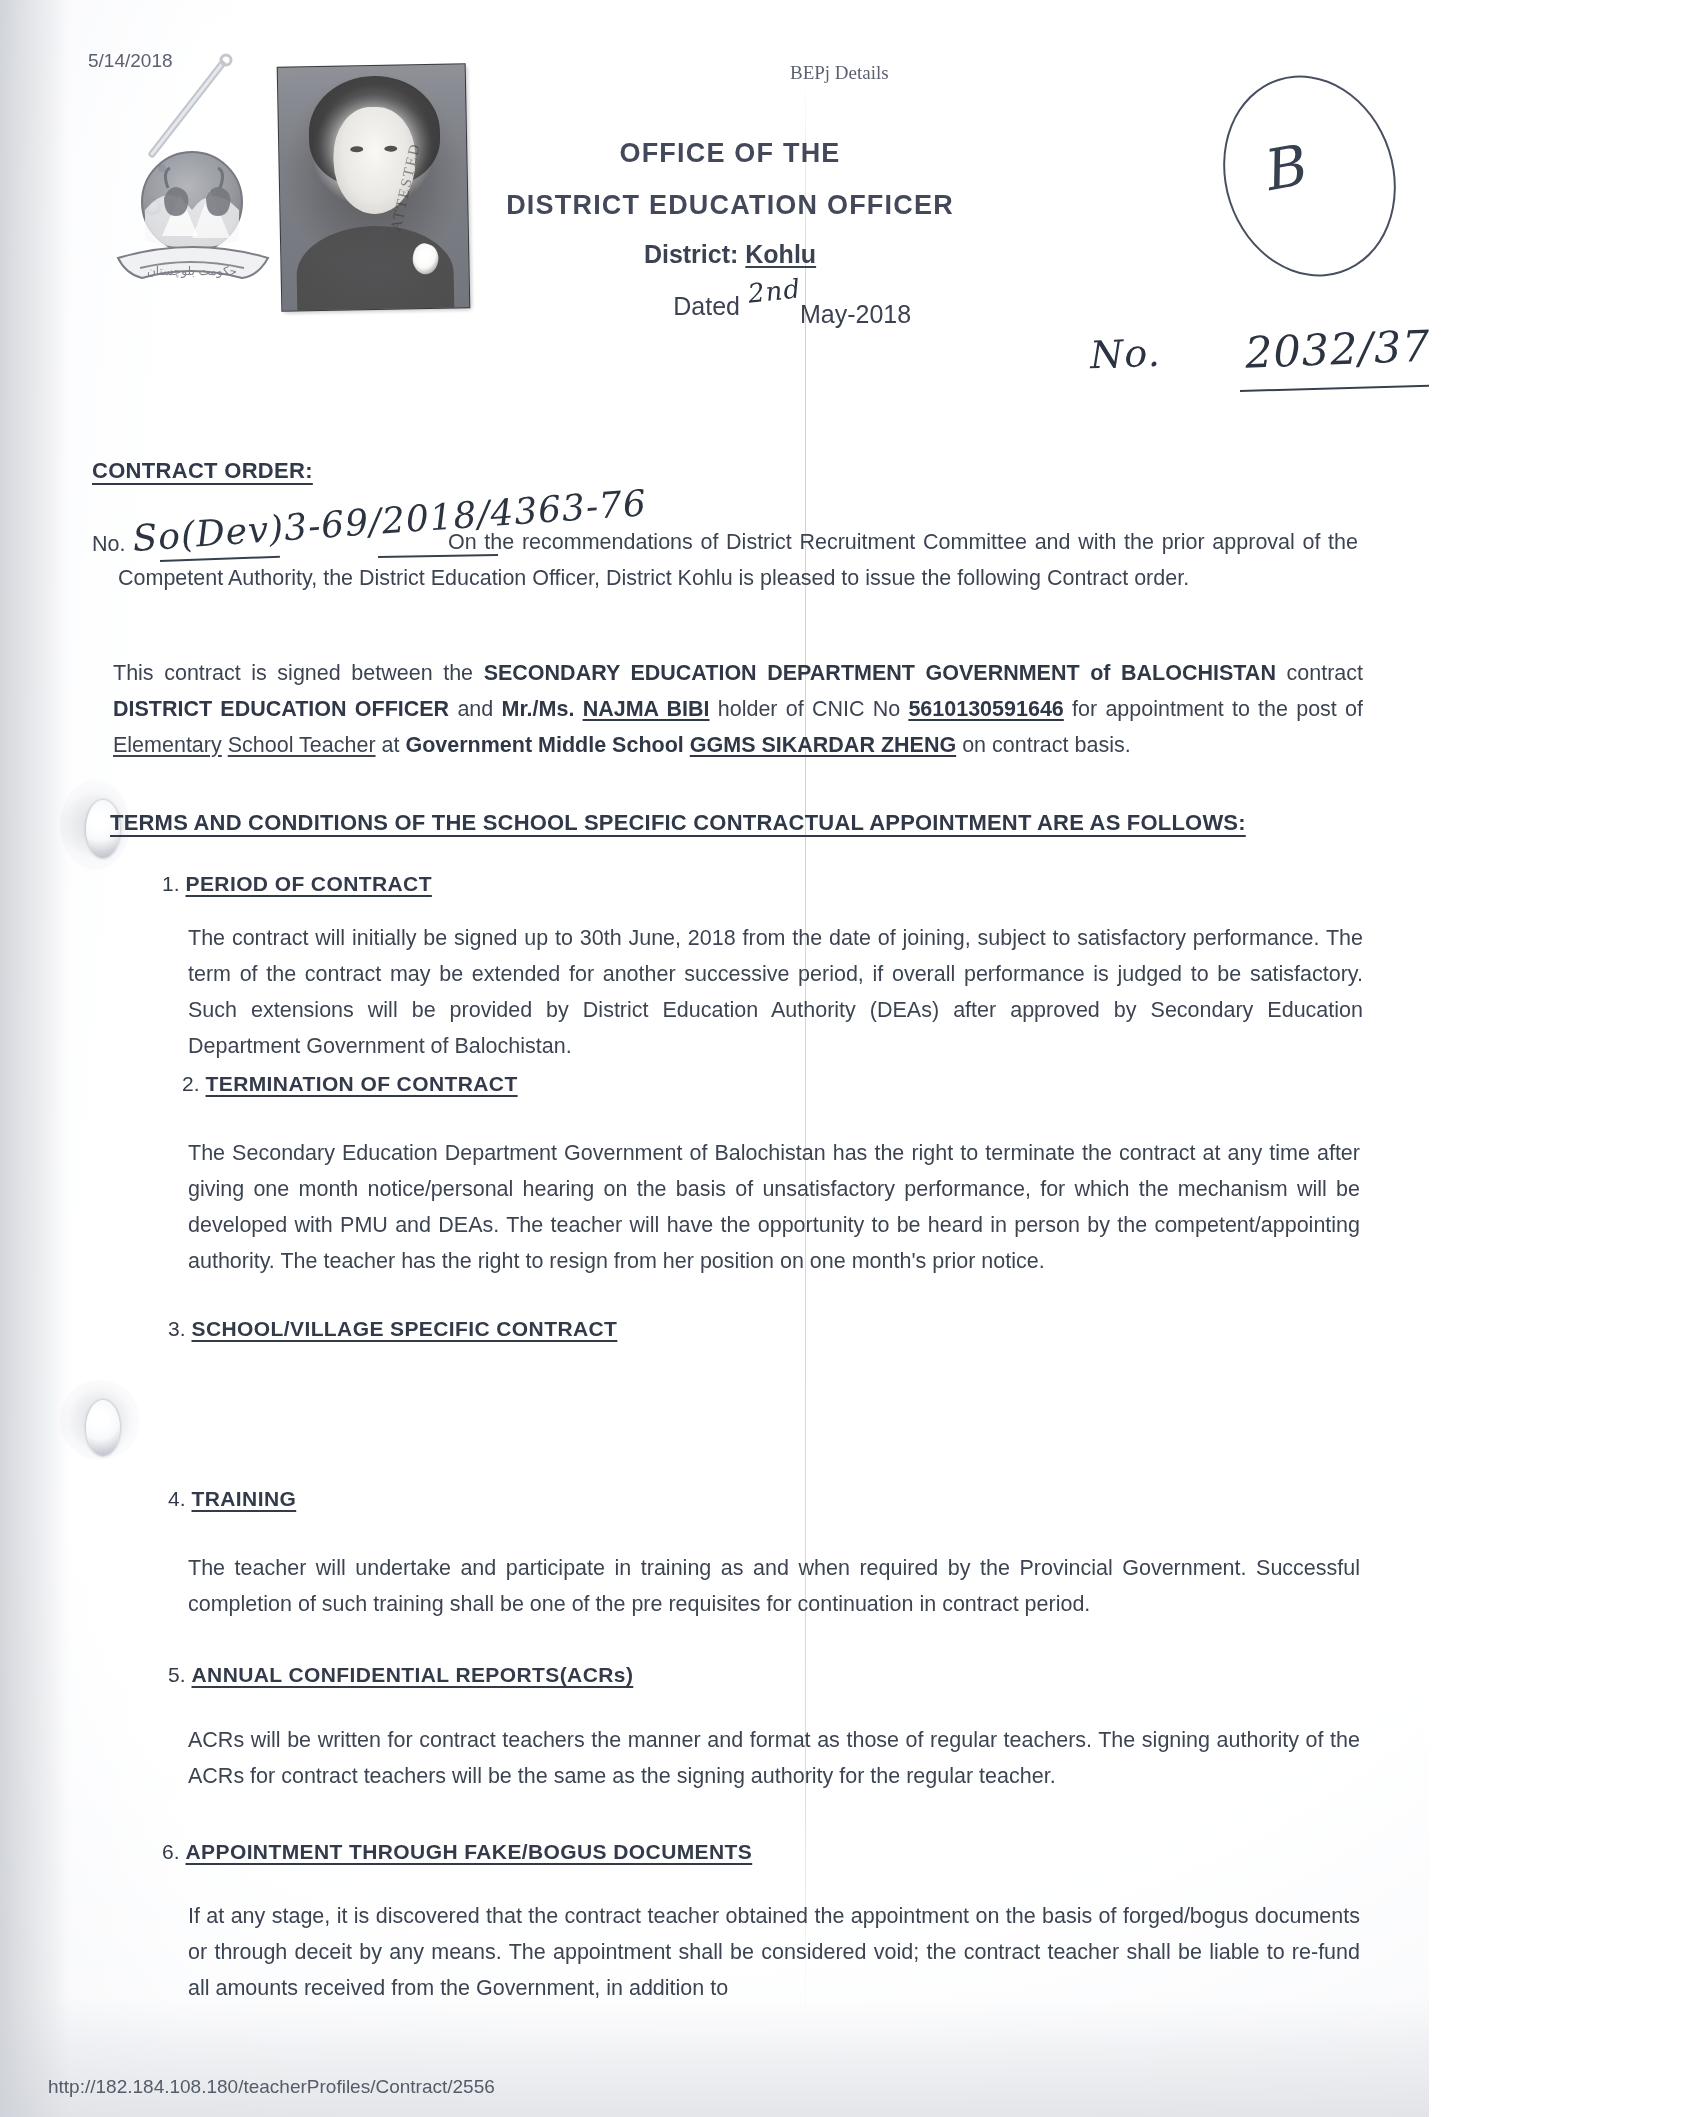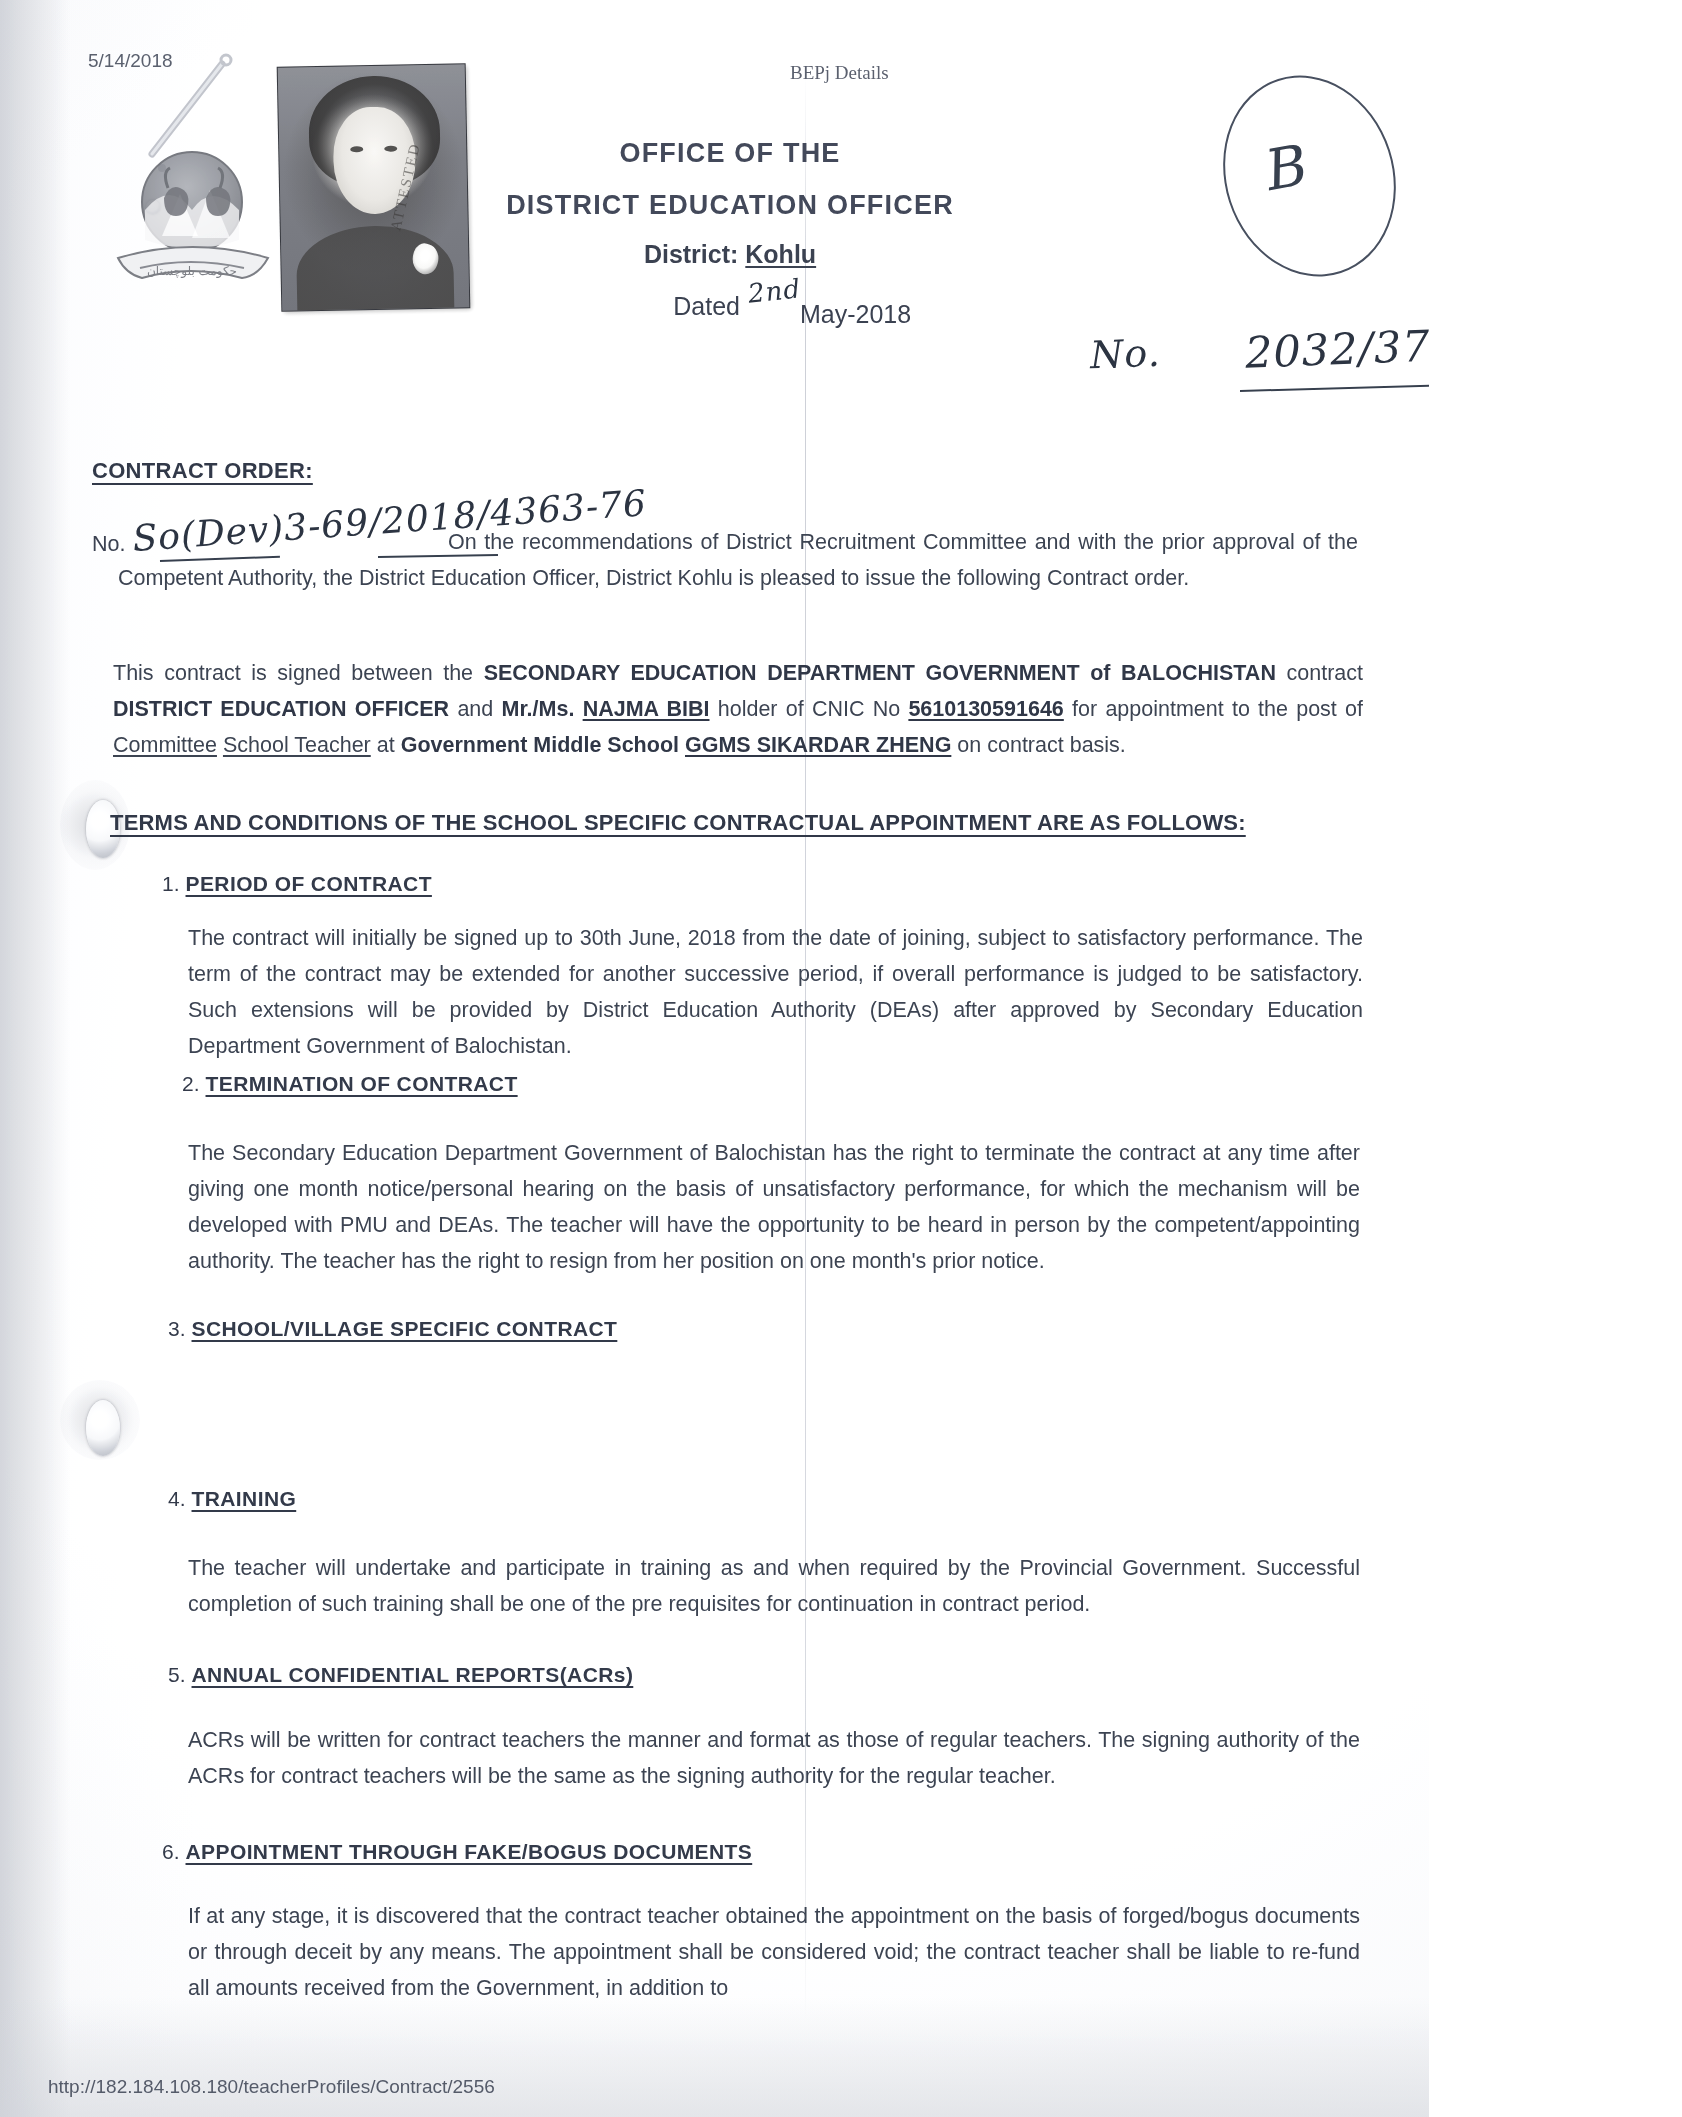--- a/index.html
+++ b/index.html
@@ -365,21 +365,21 @@
     <span>This contract is signed between the</span>
     <b>SECONDARY EDUCATION DEPARTMENT GOVERNMENT of BALOCHISTAN</b>
     <span>contract</span>
     <b>DISTRICT EDUCATION OFFICER</b>
     <span>and</span>
     <b>Mr./Ms.</b>
     <b class="u">NAJMA BIBI</b>
     <span>holder of CNIC No</span>
     <b class="u">5610130591646</b>
     <span>for appointment to the post of</span>
-    <span class="u">Committee</span>
+    <span class="u">Elementary</span>
     <span class="u">School Teacher</span>
     <span>at</span>
     <b>Government Middle School</b>
     <b class="u">GGMS SIKARDAR ZHENG</b>
     <span>on contract basis.</span>
   </div>
 
   <div class="terms-head" style="left:110px; top:810px;">TERMS AND CONDITIONS OF THE SCHOOL SPECIFIC CONTRACTUAL APPOINTMENT ARE AS FOLLOWS:</div>
 
   <div class="sec-title" style="left:162px; top:872px;">

